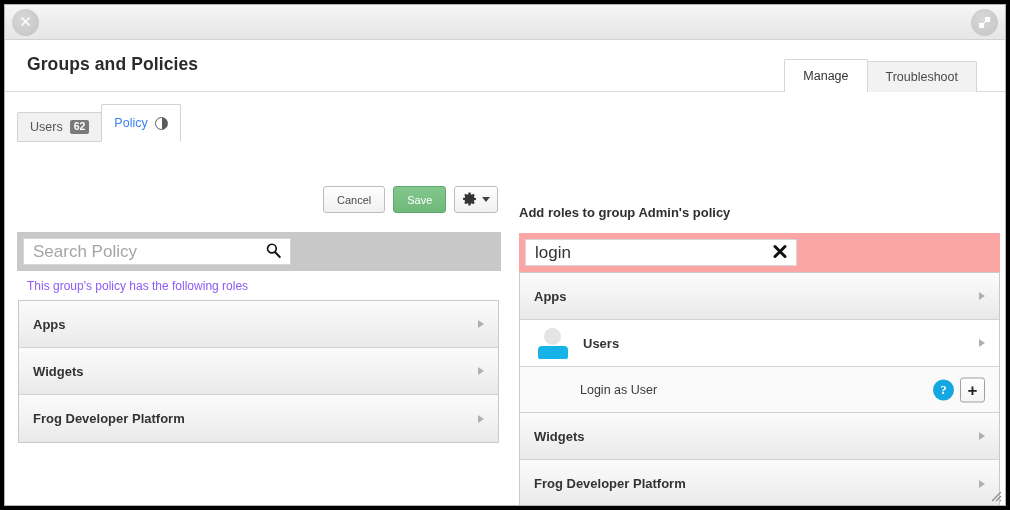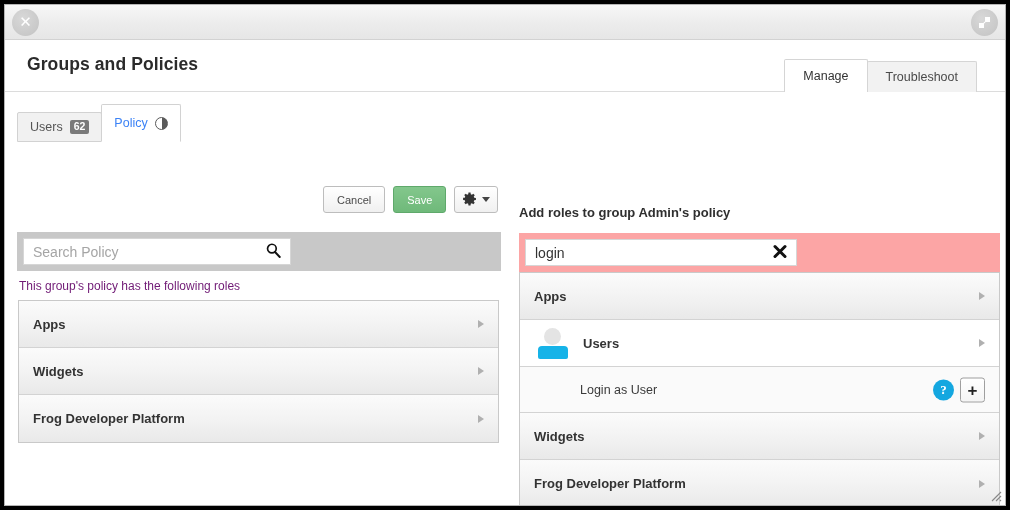--- a/index.html
+++ b/index.html
@@ -192,40 +192,40 @@
     margin-left: 6px;
     width: 268px; height: 27px;
     background: #ffffff;
     border: 1px solid #d6d6d6;
     display: flex; align-items: center;
   }
   .search-box input {
     border: none; outline: none;
     background: transparent;
     font-family: "Liberation Sans", sans-serif;
-    font-size: 14px;
+    font-size: 17px;
     color: #333;
     width: 100%;
     padding: 0 30px 0 9px;
     height: 100%;
   }
   .search-box input::placeholder { color: #a5a5a5; }
   .search-icon, .clear-icon {
     position: absolute;
     right: 8px; top: 50%;
     transform: translateY(-50%);
     cursor: pointer;
     line-height: 1;
   }
 
   .hint-text {
     position: absolute;
-    left: 14px; top: 187px;
+    left: 22px; top: 187px;
     font-size: 12px;
-    color: #701a75;
+    color: #8b5cf6;
   }
 
   .list {
     position: absolute;
     border: 1px solid #c9c9c9;
     background: #fff;
   }
   .list-left {
     left: 13px; top: 208px;
     width: 481px;

